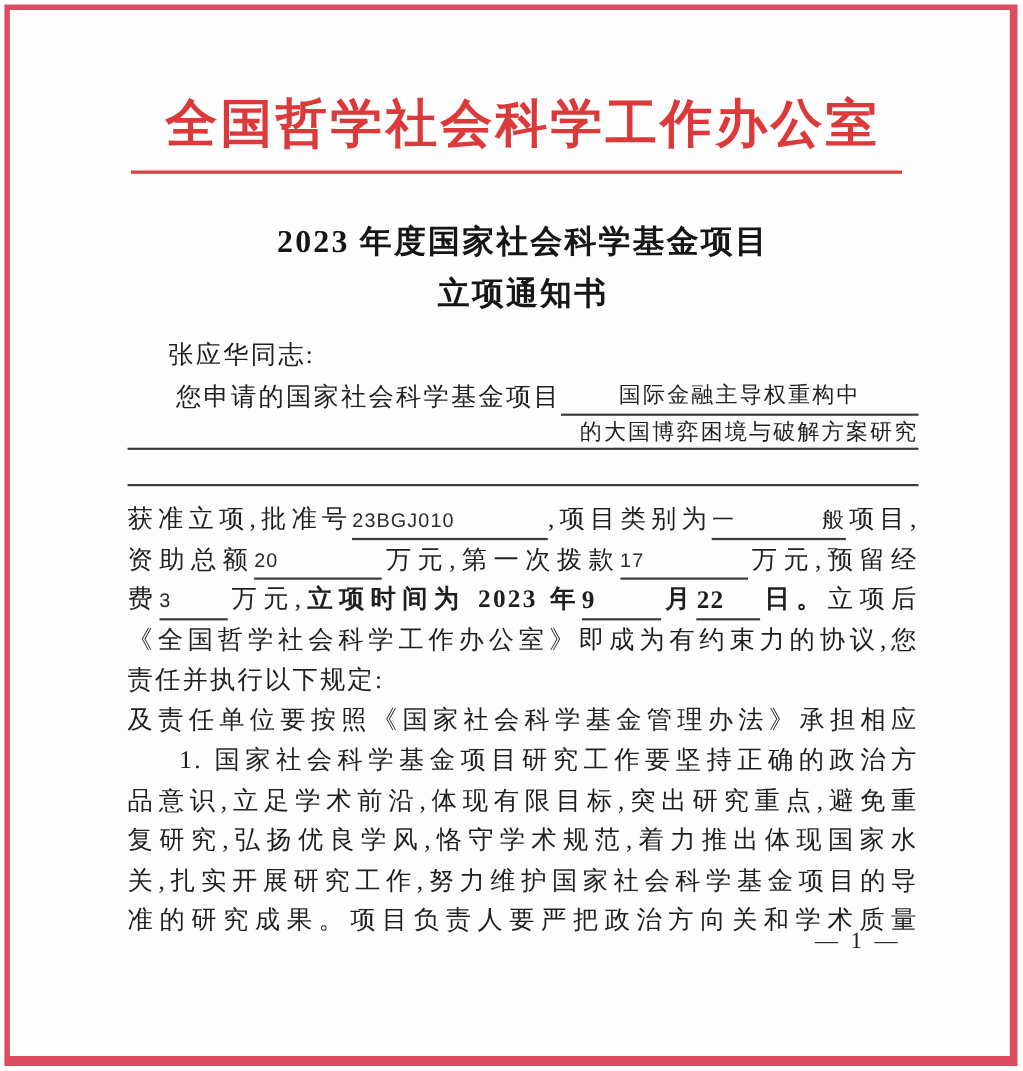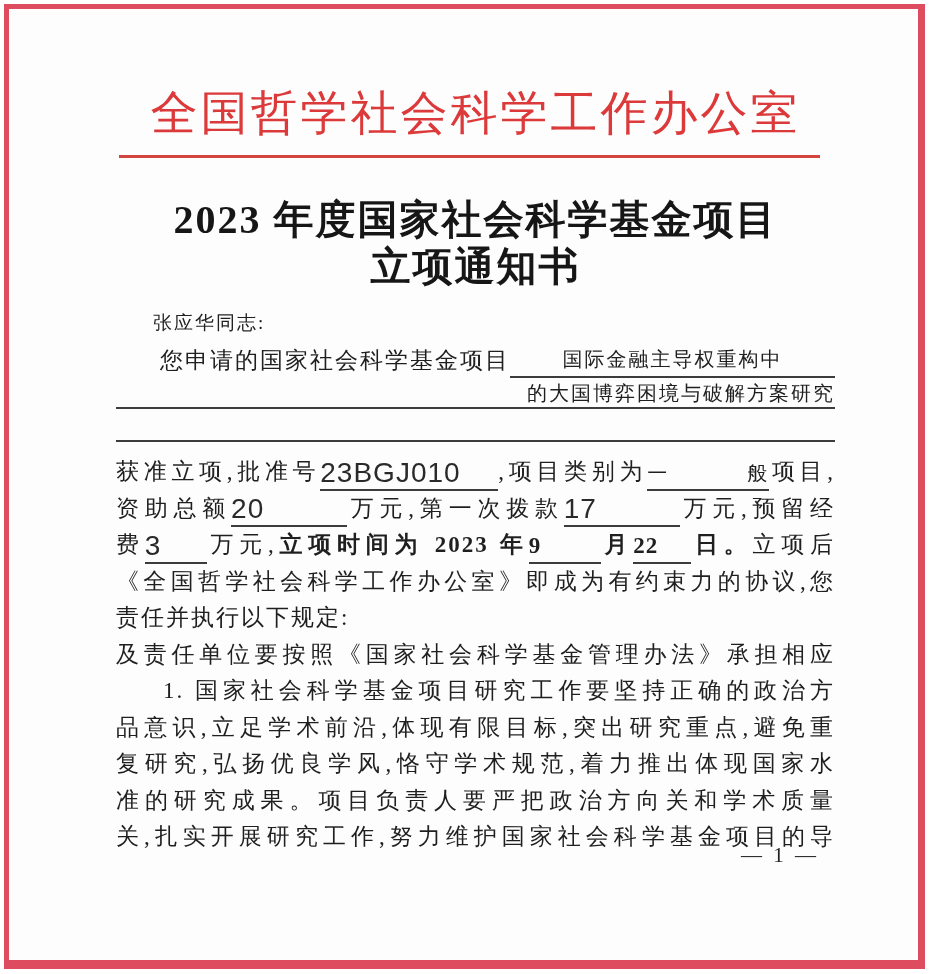--- a/index.html
+++ b/index.html
@@ -16,59 +16,59 @@
     box-sizing:border-box;
   }
   .sheet{
     position:absolute;inset:0;
     padding:84px 95px 0 116px;
     box-sizing:border-box;
   }
   .org-header{
     text-align:center;
     font-size:47px;line-height:58px;
-    font-weight:normal;
+    font-weight:bold;
     color:#dc3a3a;
     letter-spacing:3px;
     white-space:nowrap;
   }
   .red-rule{
     height:3px;background:#d5453f;
     width:701px;margin:13px 0 0 3px;
   }
   .doc-title{
     margin-top:42px;text-align:center;
-    font-weight:bold;font-size:40px;letter-spacing:2px;color:#161616;
+    font-weight:bold;font-size:29px;letter-spacing:2px;color:#161616;
   }
   .doc-title .t1{line-height:40px;}
   .doc-title .t2{line-height:40px;margin-top:7px;}
   .salutation{
     margin-top:20px;padding-left:37px;
-    font-size:19px;line-height:32px;letter-spacing:2px;
+    font-size:23px;line-height:32px;letter-spacing:2px;
   }
   .app-line1{
     margin-top:3px;display:flex;align-items:flex-end;
     font-size:23px;line-height:34px;letter-spacing:2px;
   }
   .app-line1 .lead{padding-left:44px;white-space:nowrap;}
   .app-line1 .blank{flex:1;}
   .blank{
     border-bottom:2px solid #3c3c3c;
     text-align:center;
   }
   .app-line2{
     height:29px;line-height:29px;
     border-bottom:2px solid #3c3c3c;
     font-size:24px;letter-spacing:2px;padding-left:8px;text-align:right;
   }
   .app-line3{height:31px;border-bottom:2px solid #3c3c3c;}
   .fill-cn{font-size:20px;}
   .fill-num{
     font-family:"Liberation Sans","DejaVu Sans",sans-serif;
-    font-size:28px;letter-spacing:1px;color:#2a2a2a;
+    font-size:18px;letter-spacing:1px;color:#2a2a2a;
   }
   .fill-date{font-size:23px;font-weight:bold;letter-spacing:1px;}
   .doc-body{
     margin-top:12px;
     font-size:23px;line-height:36.5px;letter-spacing:2px;
   }
   .bline{
     text-align:justify;
     text-justify:inter-character;
   }
@@ -136,20 +136,20 @@
       <span>费</span><span class="blank fill-num w-reserved">3</span><span>万元,</span><span class="bold"><span>立项时间为 2023 年</span><span class="blank fill-date w-month">9</span><span>月</span><span class="blank fill-date w-day">22</span><span>日。</span></span><span>立项后</span>
     </div>
 
     <div class="bline just">《全国哲学社会科学工作办公室》即成为有约束力的协议,您</div>
     <div class="bline">责任并执行以下规定:</div>
     <div class="bline just">及责任单位要按照《国家社会科学基金管理办法》承担相应</div>
 
     <div class="bline just indent">1. 国家社会科学基金项目研究工作要坚持正确的政治方</div>
     <div class="bline just">品意识,立足学术前沿,体现有限目标,突出研究重点,避免重</div>
     <div class="bline just">复研究,弘扬优良学风,恪守学术规范,着力推出体现国家水</div>
+    <div class="bline just">关,扎实开展研究工作,努力维护国家社会科学基金项目的导</div>
     <div class="bline just">准的研究成果。项目负责人要严把政治方向关和学术质量</div>
-    <div class="bline just">关,扎实开展研究工作,努力维护国家社会科学基金项目的导</div>
 
   </div>
 
   <div class="page-num">— 1 —</div>
 
 </div>
 
 </body></html>

